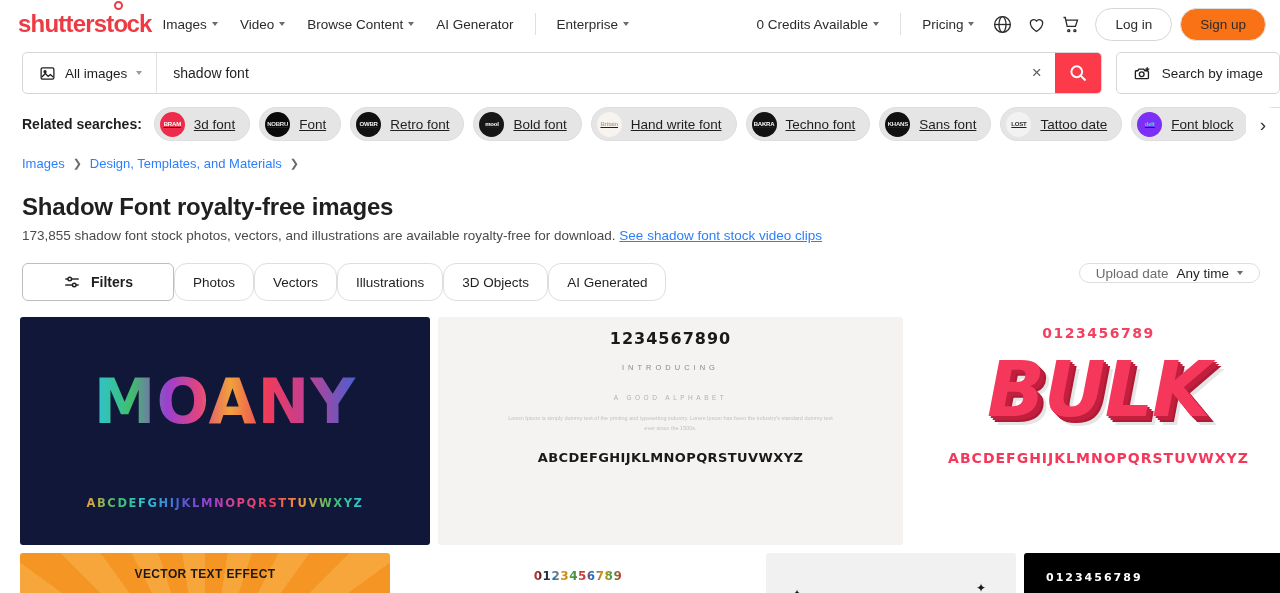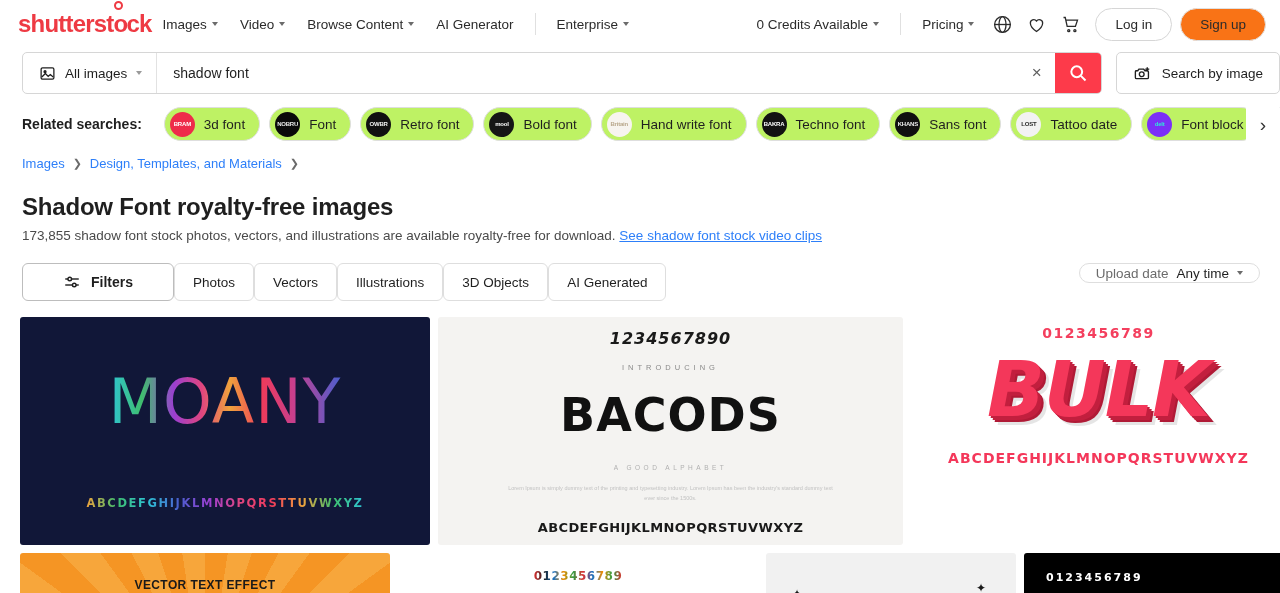--- a/index.html
+++ b/index.html
@@ -80,26 +80,27 @@
     border: 1px solid #d6d6d6; border-radius: 5px; padding: 0 16px;
     font-size: 13.5px; cursor: pointer; white-space: nowrap; background: #fff;
   }
 
   
   .related {
     display: flex; align-items: center; gap: 9px;
     padding: 10px 0 10px 22px; height: 52px; overflow: hidden;
     position: relative;
   }
-  .related-label { font-size: 14px; font-weight: 700; white-space: nowrap; margin-right: 13px; }
+  .related-label { font-size: 14px; font-weight: 700; white-space: nowrap; margin-right: 3px; }
   .chip {
     display: flex; align-items: center; gap: 9px; flex: 0 0 auto;
     border: 1px solid #dedede; border-radius: 22px; padding: 4px 14px 4px 5px;
-    background: #bef264; cursor: pointer; font-size: 13.5px; white-space: nowrap;
+    background: #e5e5e5; cursor: pointer; font-size: 13.5px; white-space: nowrap;
     height: 34px;
+    text-decoration: underline;
   }
   .chip .thumb {
     width: 25px; height: 25px; border-radius: 50%; flex: 0 0 auto;
     overflow: hidden; display: flex; align-items: center; justify-content: center;
     font-size: 6px; font-weight: 700; color: #fff; letter-spacing: -0.2px;
   }
   .chip-next {
     position: absolute; right: 0; top: 10px; width: 34px; height: 34px;
     display: flex; align-items: center; justify-content: center;
     background: #fff; cursor: pointer; font-size: 19px; color: #333;
@@ -118,58 +119,58 @@
     display: flex; align-items: flex-start; 
     padding: 20px 20px 0 22px;
   }
   .filters-btn {
     display: flex; align-items: center; justify-content: center; gap: 10px;
     width: 152px; height: 38px; border: 1px solid #bdbdbd; border-radius: 6px;
     font-size: 14px; font-weight: 700; cursor: pointer; background: #fff;
   }
   .pill {
     height: 38px; padding: 12px 18px; display: flex; align-items: center;
-    border: 1px solid #dedede; border-radius: 6px; font-size: 13.5px;
+    border: 1px solid #dedede; border-radius: 13px; font-size: 13.5px;
     cursor: pointer; background: #fff; white-space: nowrap;
   }
   .upload-date {
     margin-left: auto; height: 20px; display: flex; align-items: center; gap: 8px;
     border: 1px solid #dedede; border-radius: 20px; padding: 0 16px;
     font-size: 13.5px; cursor: pointer; background: #fff; white-space: nowrap;
   }
   .upload-date .lbl { color: #6b6b6b; }
 
   
   .results { padding: 16px 0 0 20px; display: flex; flex-direction: column; gap: 8px; }
   .grid-row { display: flex; gap: 8px; }
   .tile { border-radius: 3px; overflow: hidden; position: relative; cursor: pointer; flex: 0 0 auto; }
 
   
   .t-moany { width: 410px; height: 228px; background: #111738; display: flex;
              flex-direction: column; align-items: center; justify-content: center; }
   .moany-word {
-    font-size: 62px; font-weight: 400; letter-spacing: 1px;
+    font-size: 62px; font-weight: 700; letter-spacing: 1px;
     background: linear-gradient(90deg,#2ec4d6 0%,#3fbf6e 14%,#9b3fd0 28%,
       #e0457f 40%,#f0a23c 52%,#ef3b5b 66%,#c63f8e 80%,#4a5fd0 100%);
     -webkit-background-clip: text; background-clip: text; color: transparent;
     font-family: "DejaVu Sans", sans-serif; margin-top: 12px;
   }
   .moany-abc {
     margin-top: 58px; font-size: 11.5px; font-weight: 700; letter-spacing: 1.6px;
     background: linear-gradient(90deg,#f0a23c,#3fbf6e,#2ec4d6,#4a5fd0,#9b3fd0,
       #e0457f,#ef3b5b,#f0a23c,#3fbf6e,#2ec4d6);
     -webkit-background-clip: text; background-clip: text; color: transparent;
     font-family: "DejaVu Sans", sans-serif;
   }
 
   
   .t-bacods { width: 465px; height: 228px; background: #f4f3f1; display: flex;
               flex-direction: column; align-items: center; padding-top: 12px; }
   .bc-nums { font-size: 16px; font-weight: 700; letter-spacing: 1px; color: #1a1a1a;
-             font-family: "DejaVu Sans", sans-serif; font-style: italic; }
+             font-family: "DejaVu Sans", sans-serif; }
   .bc-intro { font-size: 7.5px; letter-spacing: 4px; color: #8a8a8a; margin-top: 15px; }
   .bc-word { font-size: 46px; font-weight: 700; letter-spacing: 1px; color: #111;
              margin-top: 16px; font-family: "DejaVu Sans", sans-serif; }
   .bc-sub { font-size: 6.5px; letter-spacing: 3.5px; color: #b0b0b0; margin-top: 22px; }
   .bc-lorem { font-size: 5.5px; color: #c2c2c2; margin-top: 12px; text-align: center;
               line-height: 1.9; max-width: 330px; }
   .bc-abc { font-size: 13px; font-weight: 700; letter-spacing: 0.4px; color: #1a1a1a;
             margin-top: 16px; font-family: "DejaVu Sans", sans-serif; }
 
   
@@ -186,21 +187,21 @@
   }
   .bk-sub { font-size: 16px; font-weight: 700; color: #1a1a1a; margin-top: 16px;
             letter-spacing: 0.5px; }
   .bk-abc { font-size: 14px; font-weight: 700; color: #f4375a; letter-spacing: 1px;
             margin-top: 16px; font-family: "DejaVu Sans", sans-serif; }
 
   
   .t-grand { width: 370px; height: 120px; background:
       repeating-conic-gradient(from 0deg at 50% 120%, #f59524 0deg 9deg, #f7a63b 9deg 18deg);
       display: flex; flex-direction: column; align-items: center; }
-  .gr-label { font-size: 12px; font-weight: 700; color: #1a1a1a; margin-top: 25px;
+  .gr-label { font-size: 12px; font-weight: 700; color: #1a1a1a; margin-top: 14px;
               letter-spacing: 0.4px; }
   .gr-word { font-size: 54px; font-weight: 700; color: #f5efd8; margin-top: 4px;
              letter-spacing: 1px; font-family: "DejaVu Sans", sans-serif;
              text-shadow: 3px 3px 0 #6b3a12; }
   .t-num { width: 360px; height: 120px; background: #fff; display: flex;
            justify-content: center; padding-top: 16px; }
   .num-strip { font-size: 12px; font-weight: 700; letter-spacing: 0.5px;
     background: linear-gradient(90deg,#e03131,#1a1a1a,#1971c2,#f08c00,#2f9e44,
       #e03131,#1971c2,#f08c00,#2f9e44,#e03131);
     -webkit-background-clip: text; background-clip: text; color: transparent;
@@ -403,21 +404,20 @@
 
     <div class="grid-row">
       <div class="tile t-moany">
         <div class="moany-word">MOANY</div>
         <div class="moany-abc">ABCDEFGHIJKLMNOPQRSTTUVWXYZ</div>
       </div>
 
       <div class="tile t-bacods">
         <div class="bc-nums">1234567890</div>
         <div class="bc-intro">INTRODUCING</div>
-        <div class="bc-word">BACODS</div>
         <div class="bc-sub">A GOOD ALPHABET</div>
         <div class="bc-lorem">Lorem Ipsum is simply dummy text of the printing and typesetting industry. Lorem Ipsum has been the industry's standard dummy text ever since the 1500s.</div>
         <div class="bc-abc">ABCDEFGHIJKLMNOPQRSTUVWXYZ</div>
       </div>
 
       <div class="tile t-bulk">
         <div class="bk-nums">0123456789</div>
         <div class="bk-word">BULK</div>
         <div class="bk-abc">ABCDEFGHIJKLMNOPQRSTUVWXYZ</div>
       </div>

